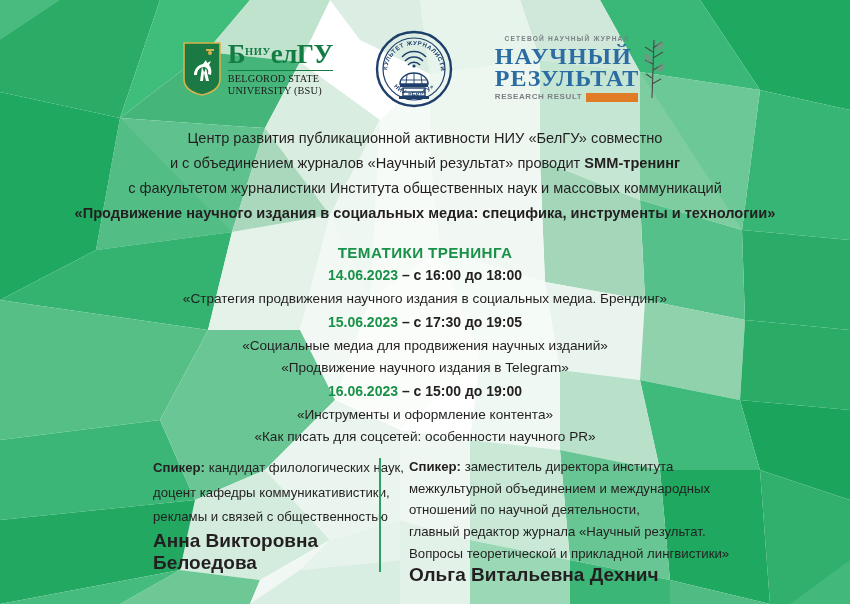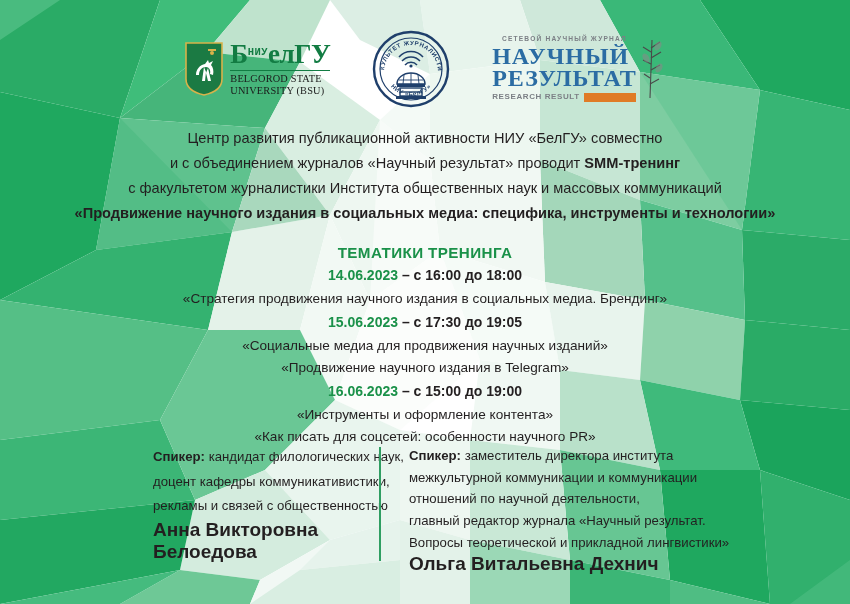--- a/index.html
+++ b/index.html
@@ -43,21 +43,21 @@
   .belgu-top {
     font-family: "Liberation Serif", serif;
     font-weight: bold;
     color: #127c43;
     font-size: 27px;
     letter-spacing: -0.5px;
     display: flex;
     align-items: flex-end;
   }
   .belgu-niu {
-    font-family: Liberation Mono, monospace;
+    font-family: Liberation Serif, serif;
     font-size: 10.5px;
     font-weight: bold;
     color: #127c43;
     letter-spacing: 0.5px;
     margin-bottom: 11px;
     text-align: center;
   }
   .belgu-rule { height: 1.6px; background: #127c43; margin: 1.5px 0 1.5px 0; }
   .belgu-sub {
     font-family: "Liberation Serif", serif;
@@ -103,21 +103,21 @@
     margin-bottom: 6px;
   }
   .slot-time { font-size: 14px; font-weight: bold; color: #231f20; margin: 4px 0 5px; }
   .slot-time .date { color: #1a9149; }
   .slot-item { font-size: 13.6px; color: #231f20; line-height: 1.62; }
 
   
   .speakers {
     position: absolute;
     left: 0; right: 0;
-    top: 445px;
+    top: 456px;
     display: flex;
     justify-content: center;
     gap: 0px;
   }
   .sp-col { padding: 0 18px; }
   .sp-left { width: 330px; text-align: left; padding-left: 104px; }
   .sp-right { width: 420px; text-align: left; padding-left: 28px; }
   .sp-divider {
     width: 2px;
     background: #2f9e62;
@@ -353,21 +353,21 @@
         <div class="sp-line">рекламы и связей с общественностью</div>
         <div class="sp-name">Анна Викторовна Белоедова</div>
       </div>
 
       <div class="sp-divider"></div>
 
       <div class="sp-col sp-right">
         <div class="sp-line">
           <b>Спикер:</b><span> заместитель директора института</span>
         </div>
-        <div class="sp-line">межкультурной коммуникации и коммуникации</div>
+        <div class="sp-line">межкультурной объединением и международных</div>
         <div class="sp-line">отношений по научной деятельности,</div>
         <div class="sp-line">главный редактор журнала «Научный результат.</div>
         <div class="sp-line">Вопросы теоретической и прикладной лингвистики»</div>
         <div class="sp-name">Ольга Витальевна Дехнич</div>
       </div>
     </div>
 
   </div>
 </div>
 

